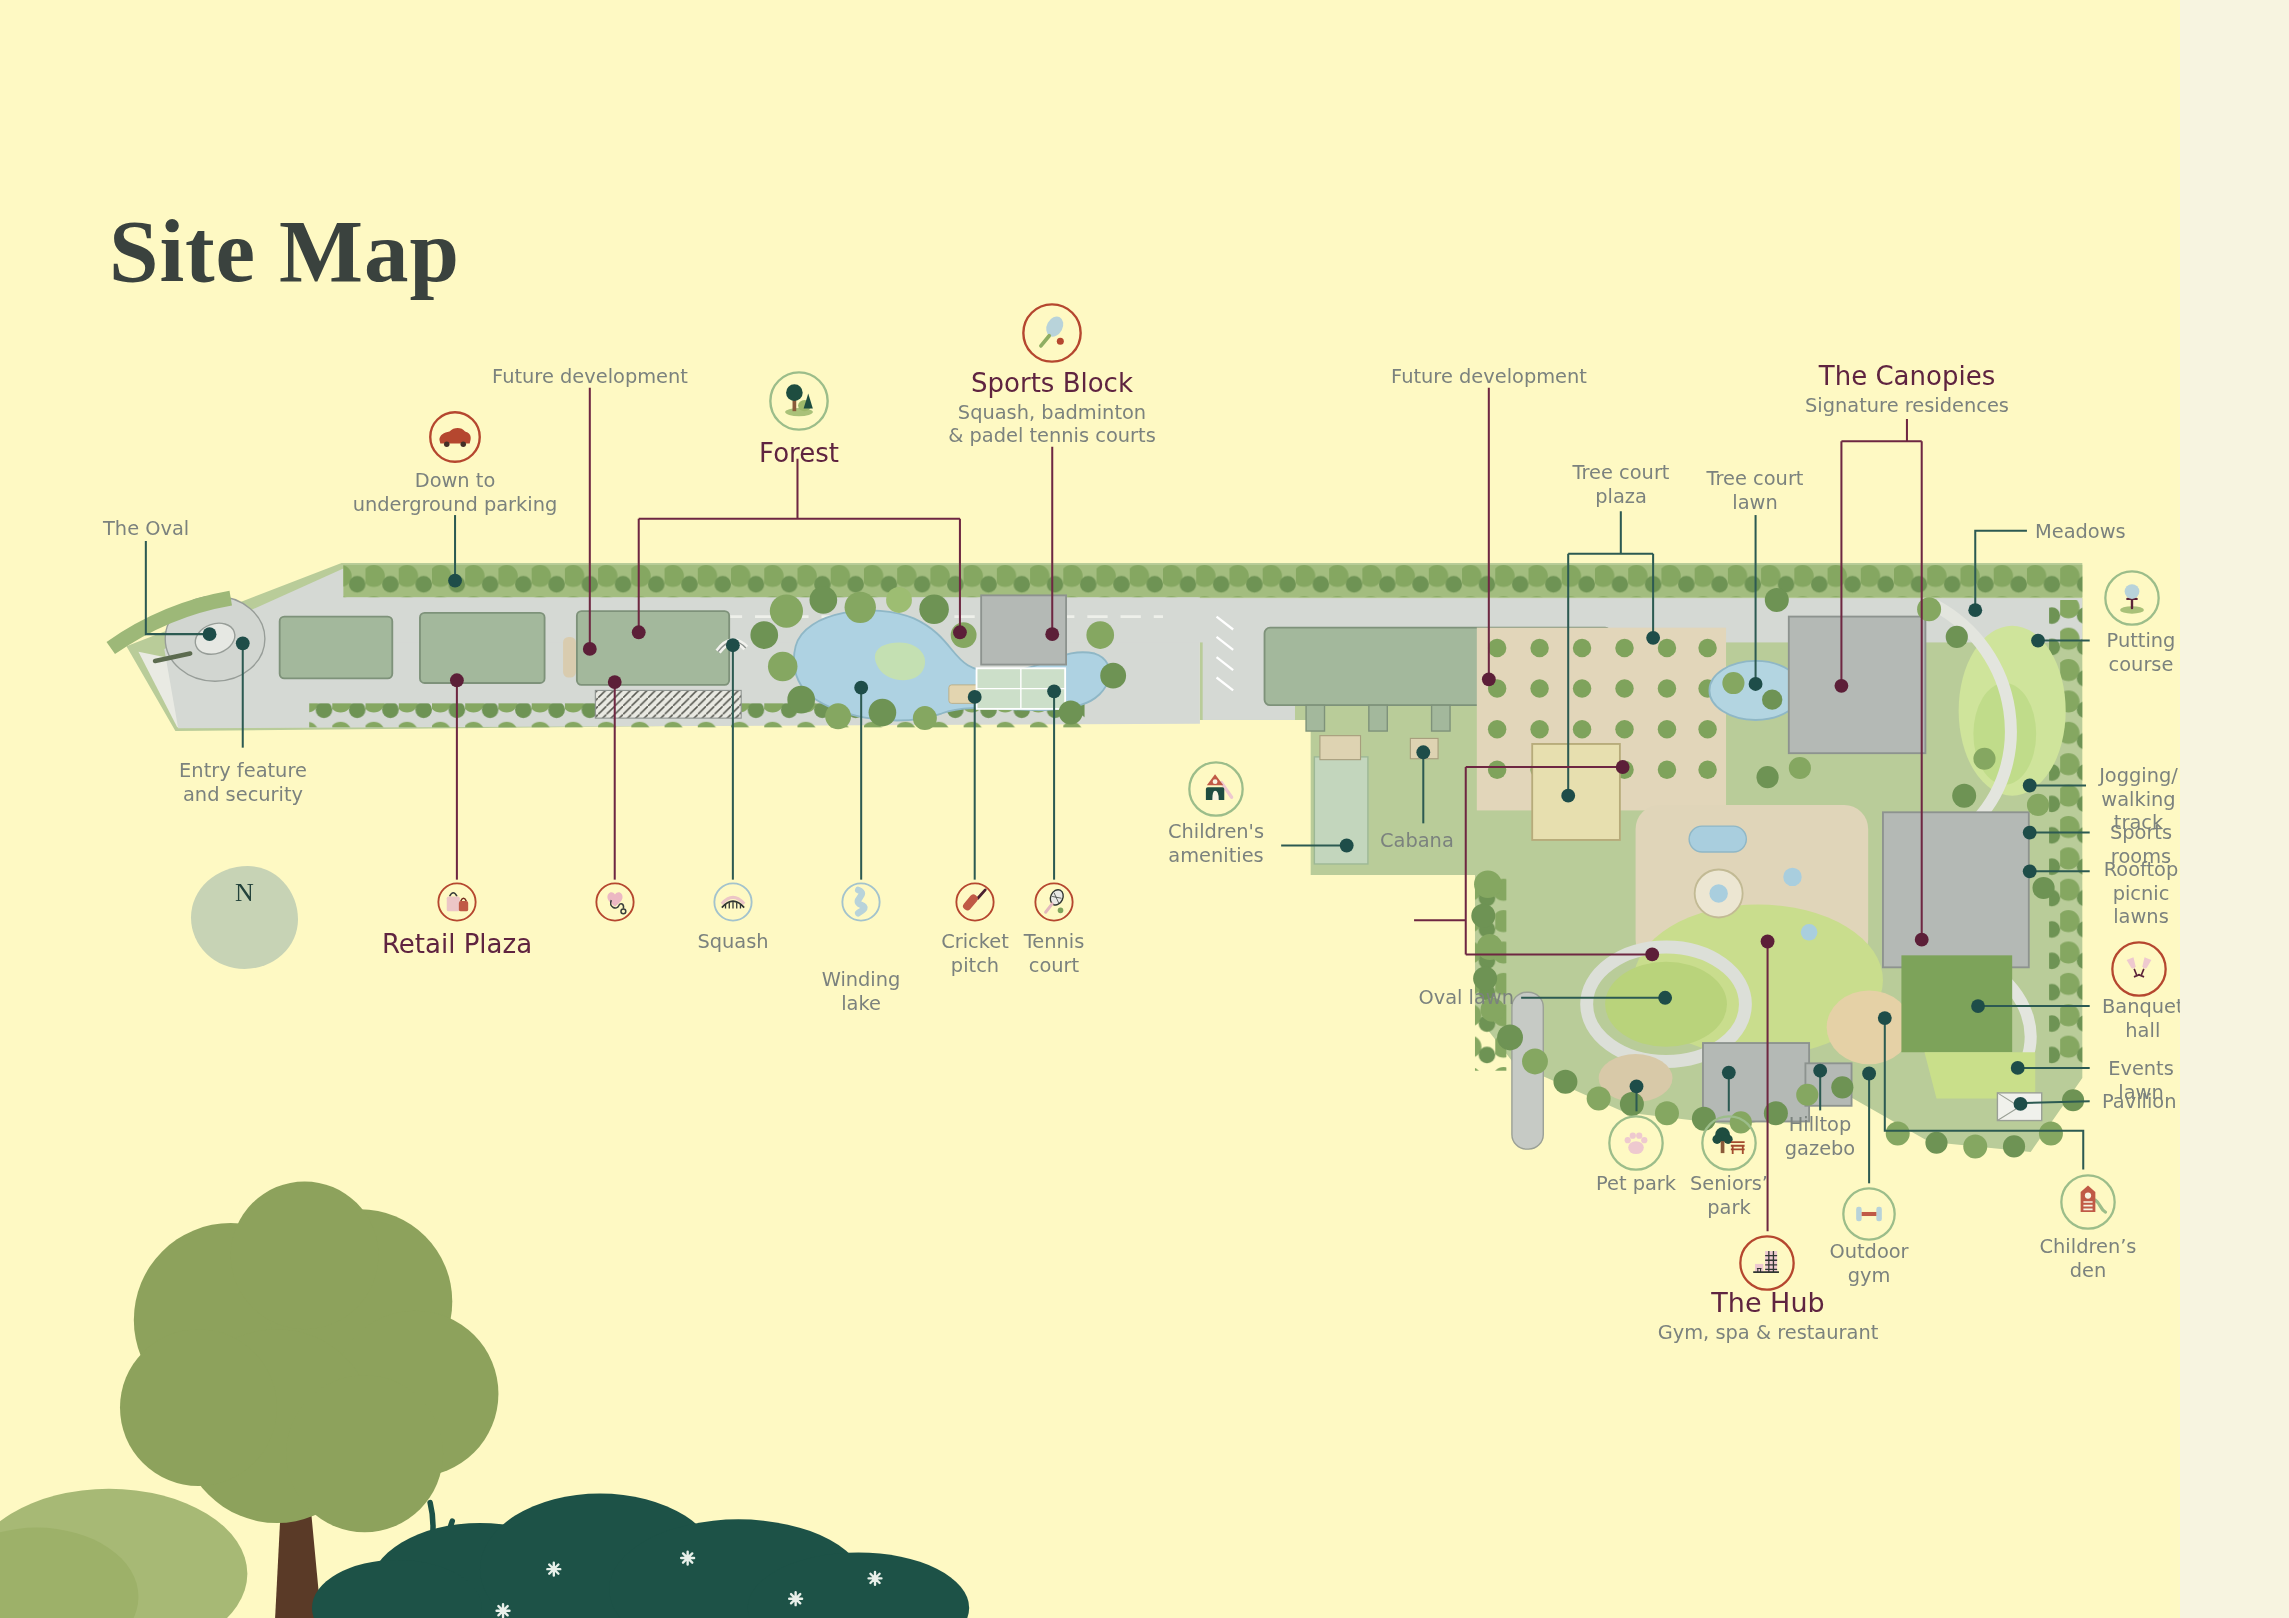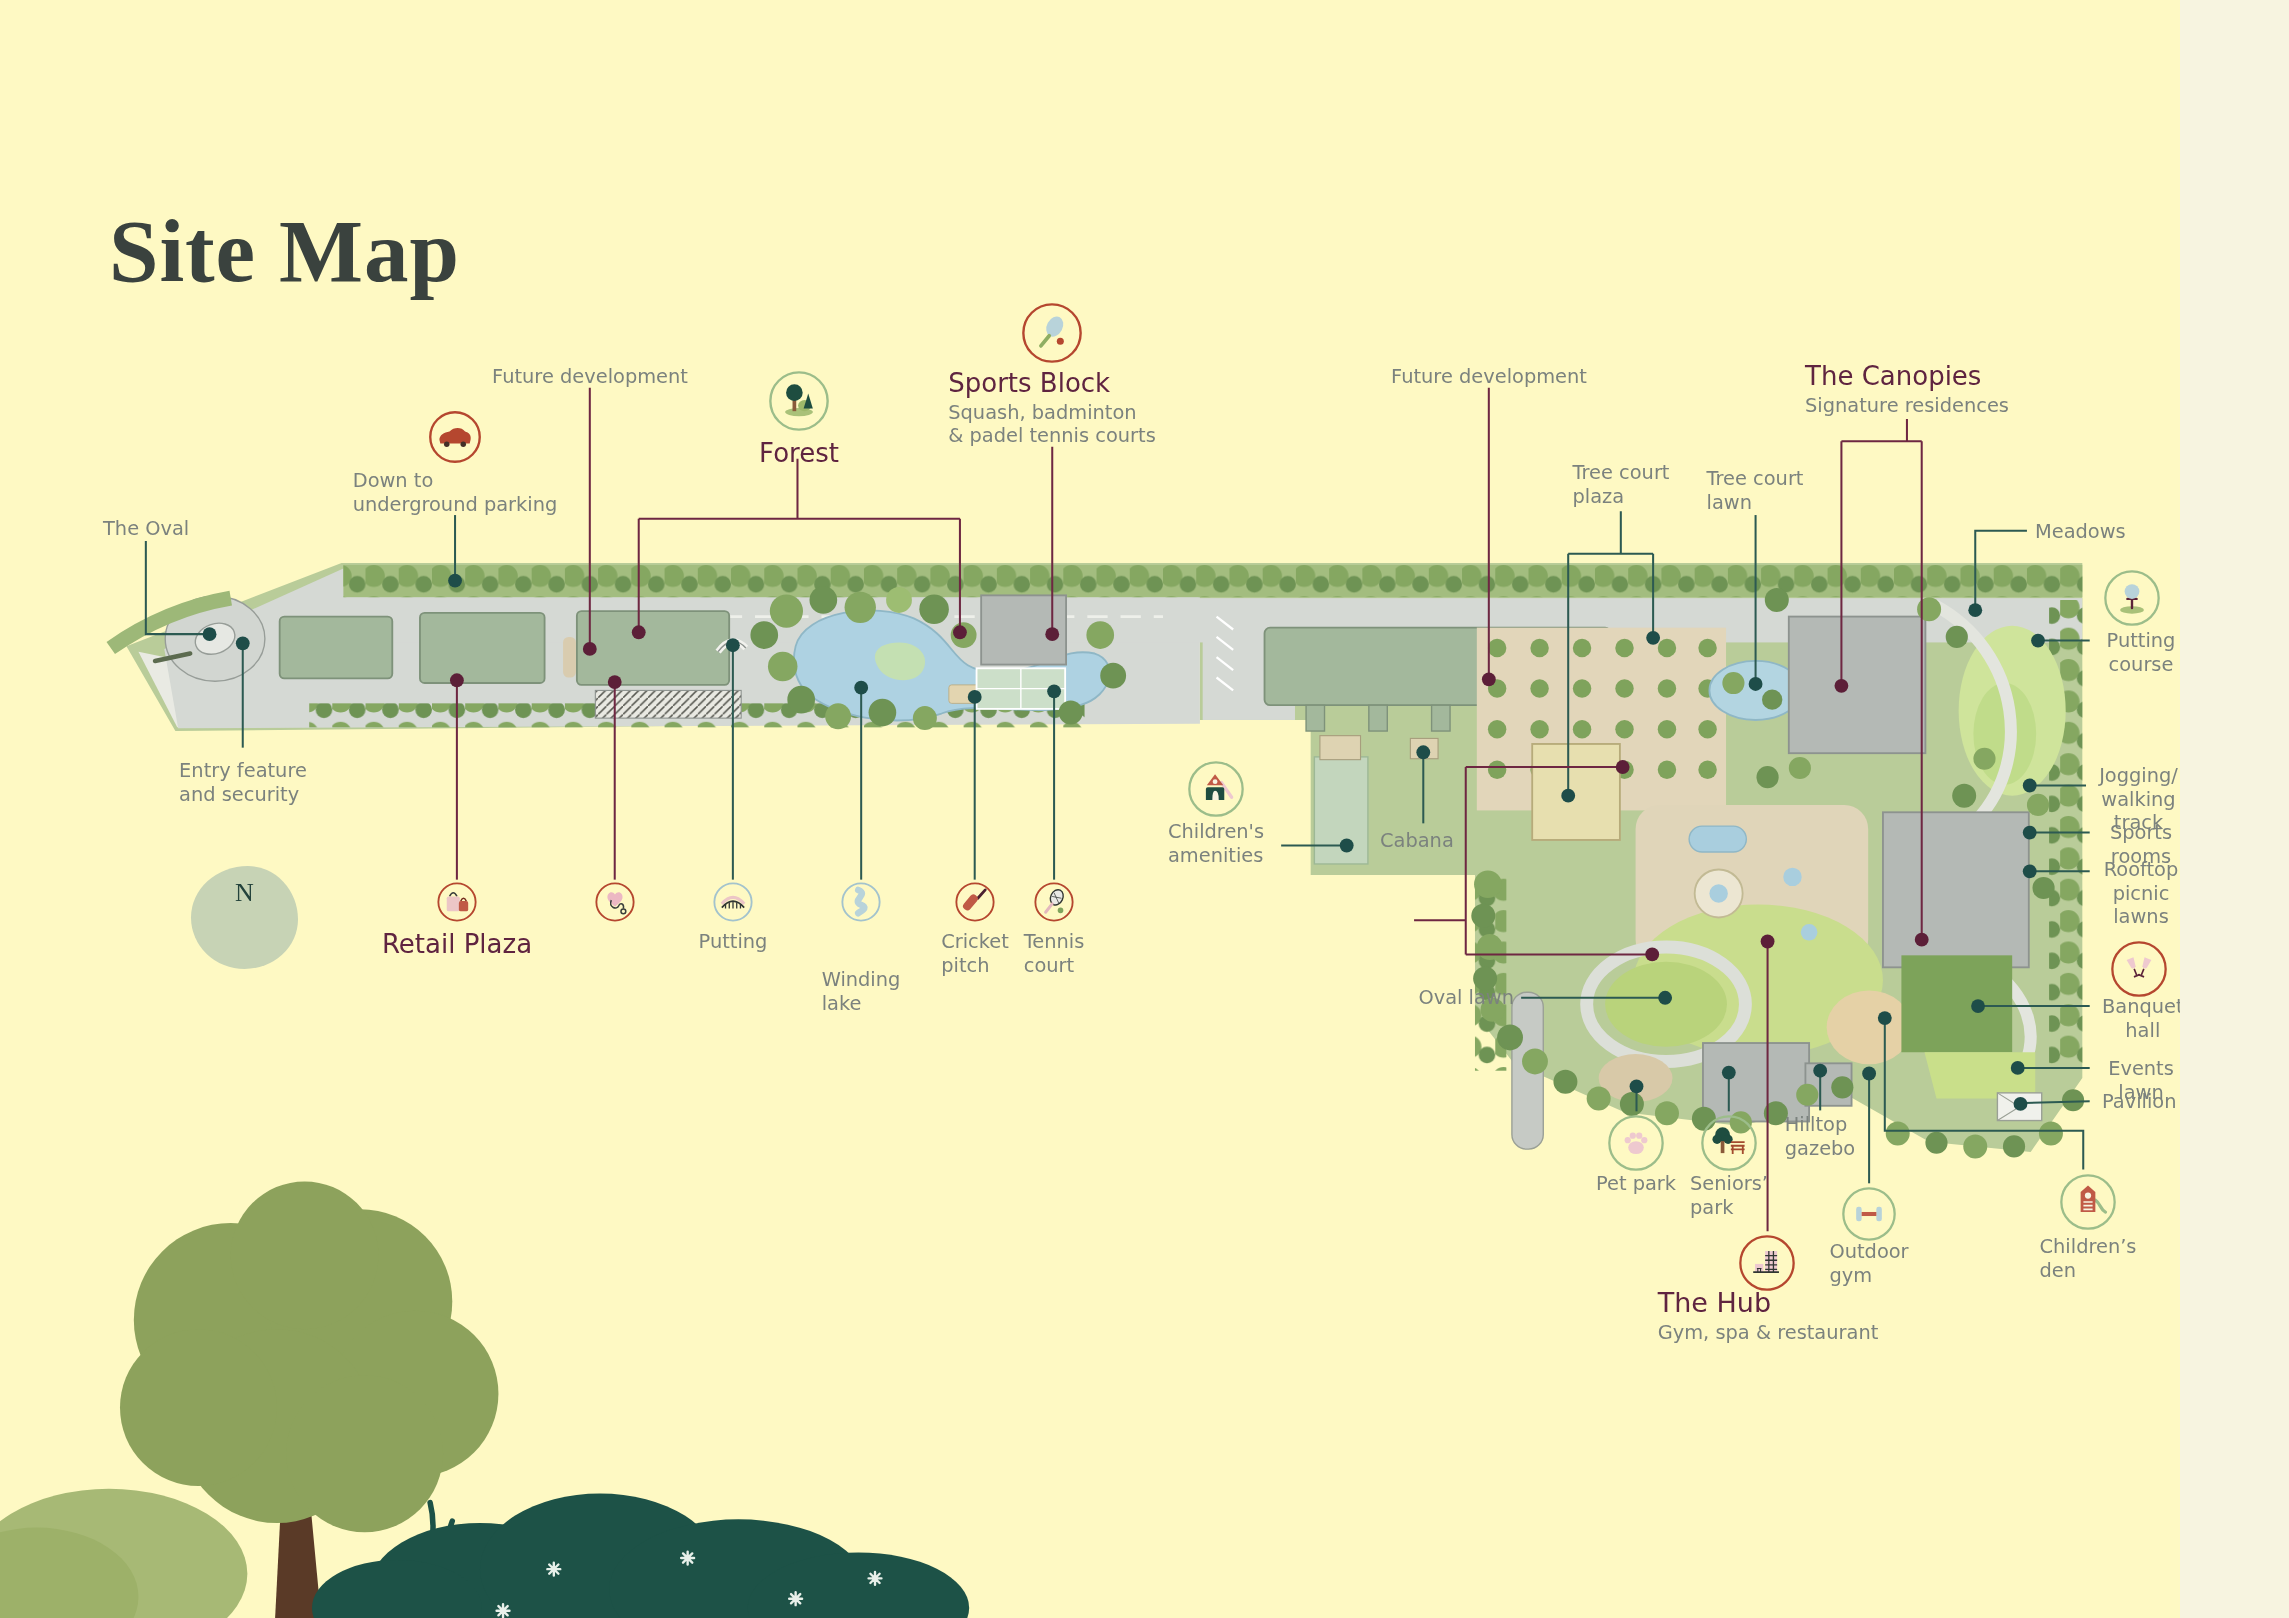--- a/index.html
+++ b/index.html
@@ -1,21 +1,21 @@
 <!DOCTYPE html>
 <html style="font-size:14.8px"><head>
 <meta charset="utf-8">
 <style>
   html,body{margin:0;padding:0;background:#f7f4e0;}
   .stage{position:relative;width:2180px;height:1619px;background:#fef9c3;overflow:hidden;
          font-family:"DejaVu Sans",sans-serif;text-decoration:underline;}
   .art{position:absolute;left:0;top:0;}
   .title{position:absolute;left:109px;top:140px;font-family:"Liberation Serif",serif;
          font-size:89px;font-weight:600;color:#3a423e;letter-spacing:0.9px;}
-  .co{position:absolute;transform:translateX(-50%);text-align:left;}
+  .co{position:absolute;transform:translateX(-50%);text-align:center;}
   .co.l{transform:none;text-align:center;}
   .co.r{transform:translateX(-100%);text-align:right;}
   .lbl{font-size:19.4px;line-height:1.22;color:#7b827e;white-space:pre-line;}
   .feature{font-size:26px;line-height:1.12;color:#5f2440;white-space:pre-line;}
   .feature.big{font-size:27px;}
   .sub{font-size:19.4px;line-height:1.2;color:#7b827e;white-space:pre-line;margin-top:2.8px;}
   .ico{position:absolute;transform:translate(-50%,-50%);line-height:0;}
   .compass{position:absolute;left:191px;top:866px;width:107px;height:103px;
            border-radius:53% 47% 50% 50%/50% 52% 48% 50%;background:#c7d3b5;text-align:center;}
   .compass span{display:inline-block;margin-top:12px;font-family:"Liberation Serif",serif;
@@ -506,21 +506,21 @@
     </div>
 <div class="co" style="left:1052px;top:369px">
   <div class="feature">Sports Block</div>
   <div class="sub">Squash, badminton
 &amp; padel tennis courts</div>
     </div>
 <div class="co" style="left:457px;top:930px">
   <div class="feature">Retail Plaza</div>
     </div>
 <div class="co" style="left:733px;top:930px">
-  <div class="lbl">Putting</div>
+  <div class="lbl">Squash</div>
     </div>
 <div class="co" style="left:861px;top:968px">
   <div class="lbl">Winding
 lake</div>
     </div>
 <div class="co" style="left:975px;top:930px">
   <div class="lbl">Cricket
 pitch</div>
     </div>
 <div class="co" style="left:1054px;top:930px">

